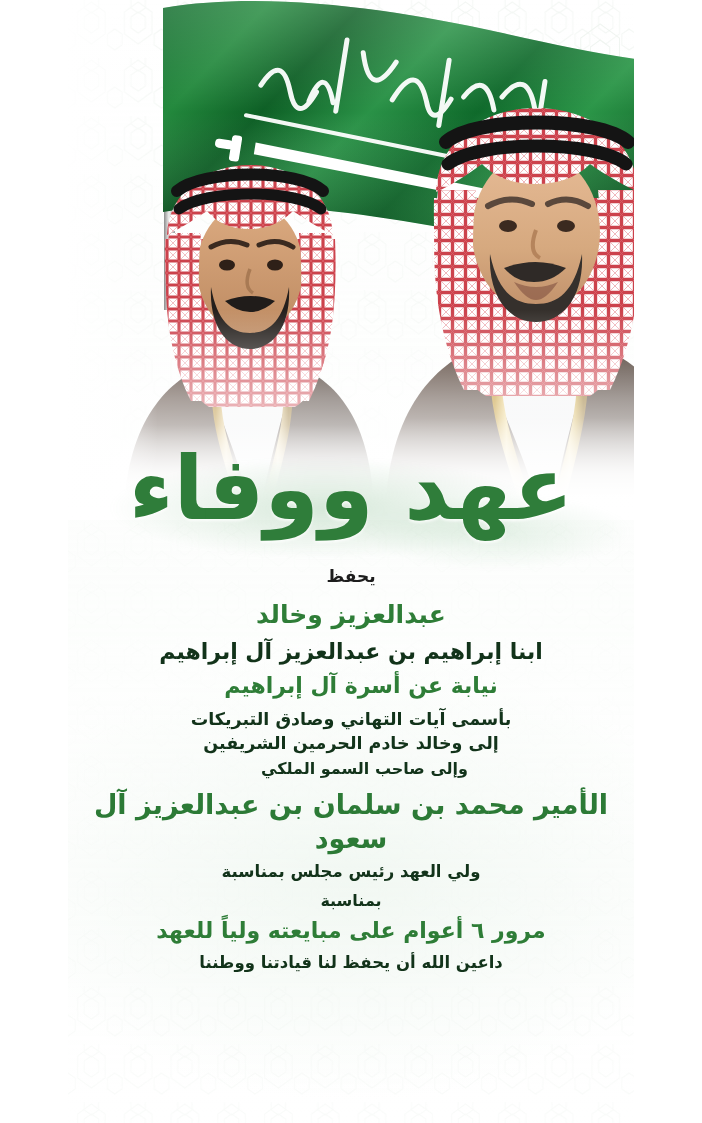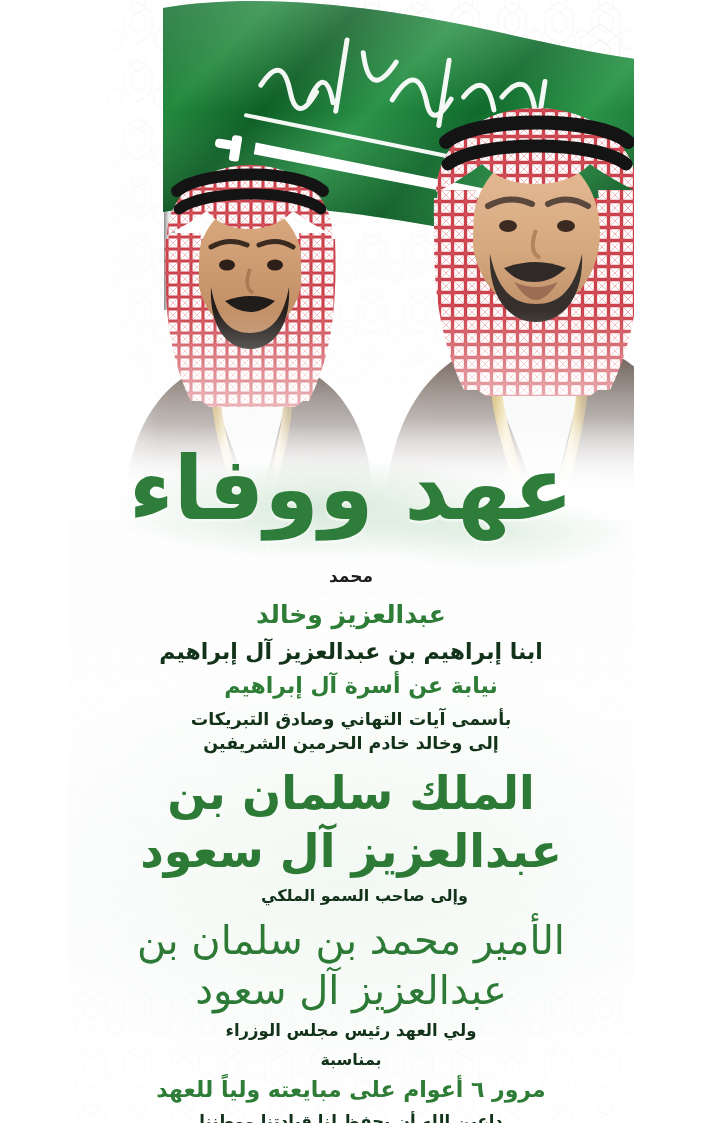--- a/index.html
+++ b/index.html
@@ -151,22 +151,22 @@
     position: relative;
   }
   .t-sub-royal {
     font-size: 16px;
     font-weight: 700;
     color: #12331a;
     margin-top: 6px;
     padding-left: 27px;
   }
   .t-prince-calli {
-    font-size: 40px;
-    font-weight: 400;
+    font-size: 27px;
+    font-weight: 700;
     color: #2c7a36;
     margin-top: 10px;
     line-height: 1.25;
     letter-spacing: 1px;
   }
   .t-prince-title {
     font-size: 16.5px;
     font-weight: 700;
     color: #12331a;
     margin-top: 6px;
@@ -426,33 +426,32 @@
     <div class="photo-fade-side-r"></div>
   </div>
 
   <div class="green-wash"></div>
 
   <div class="headline">
     <div class="calli">عهد ووفاء</div>
   </div>
 
   <div class="content">
-    <p class="line t-intro">محمد</p>
+    <p class="line t-intro">يحفظ</p>
     <p class="line t-names">عبدالعزيز وخالد</p>
     <p class="line t-sons">ابنا إبراهيم بن عبدالعزيز آل إبراهيم</p>
     <p class="line t-family">نيابة عن أسرة آل إبراهيم</p>
 
     <p class="line t-greet1">بأسمى آيات التهاني وصادق التبريكات</p>
     <p class="line t-greet2">إلى وخالد خادم الحرمين الشريفين</p>
 
-    <p class="line t-king-calli">الملك سلمان بن عبدالعزيز آل سعود</p>
 
     <p class="line t-sub-royal">وإلى صاحب السمو الملكي</p>
     <p class="line t-prince-calli">الأمير محمد بن سلمان بن عبدالعزيز آل سعود</p>
-    <p class="line t-prince-title">ولي العهد رئيس مجلس الوزراء</p>
+    <p class="line t-prince-title">ولي العهد رئيس مجلس بمناسبة</p>
 
     <p class="line t-occasion-label">بمناسبة</p>
     <p class="line t-occasion">مرور ٦ أعوام على مبايعته ولياً للعهد</p>
 
     <p class="line t-dua1">داعين الله أن يحفظ لنا قيادتنا ووطننا</p>
 
   </div>
 
 </div>
 

